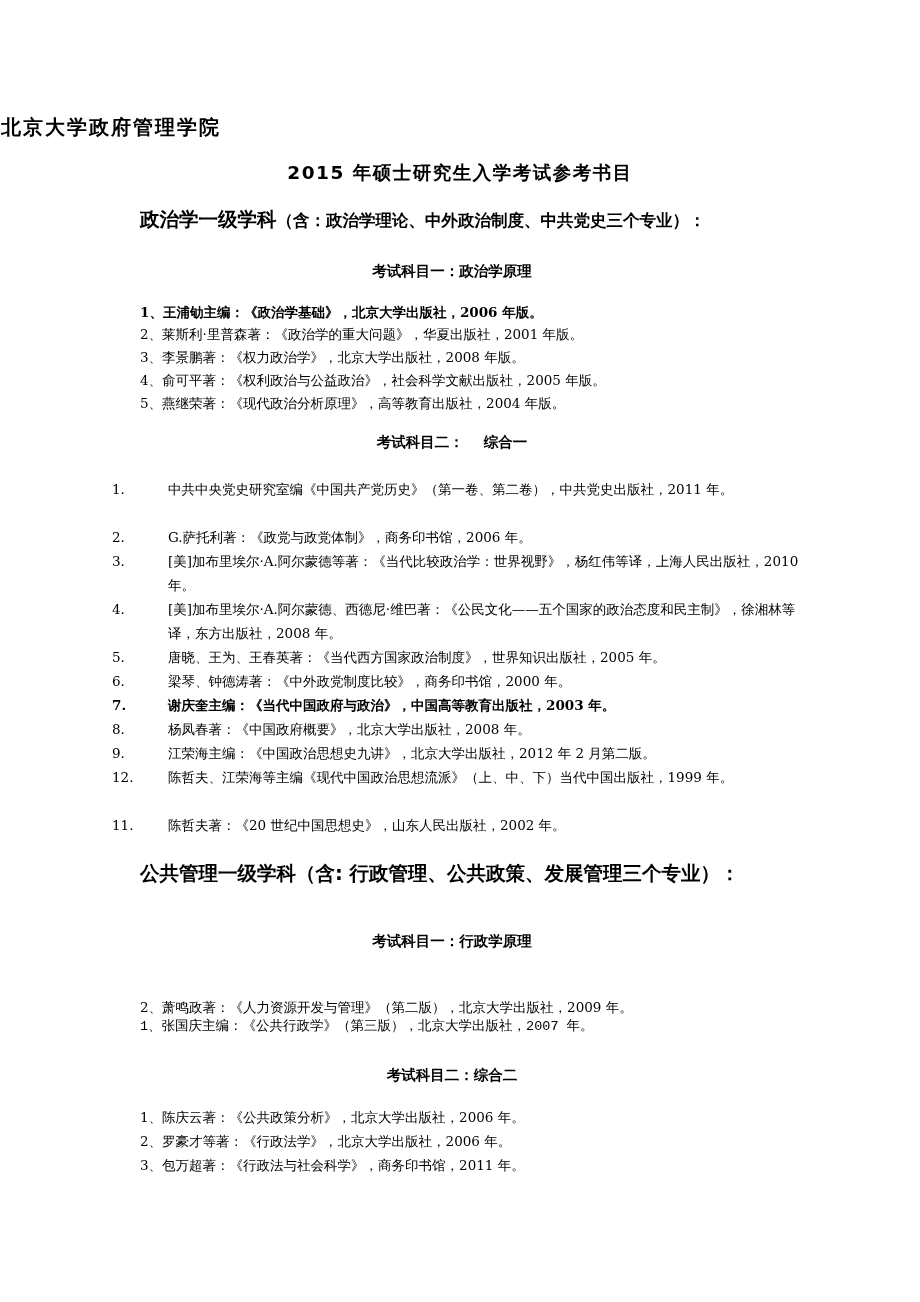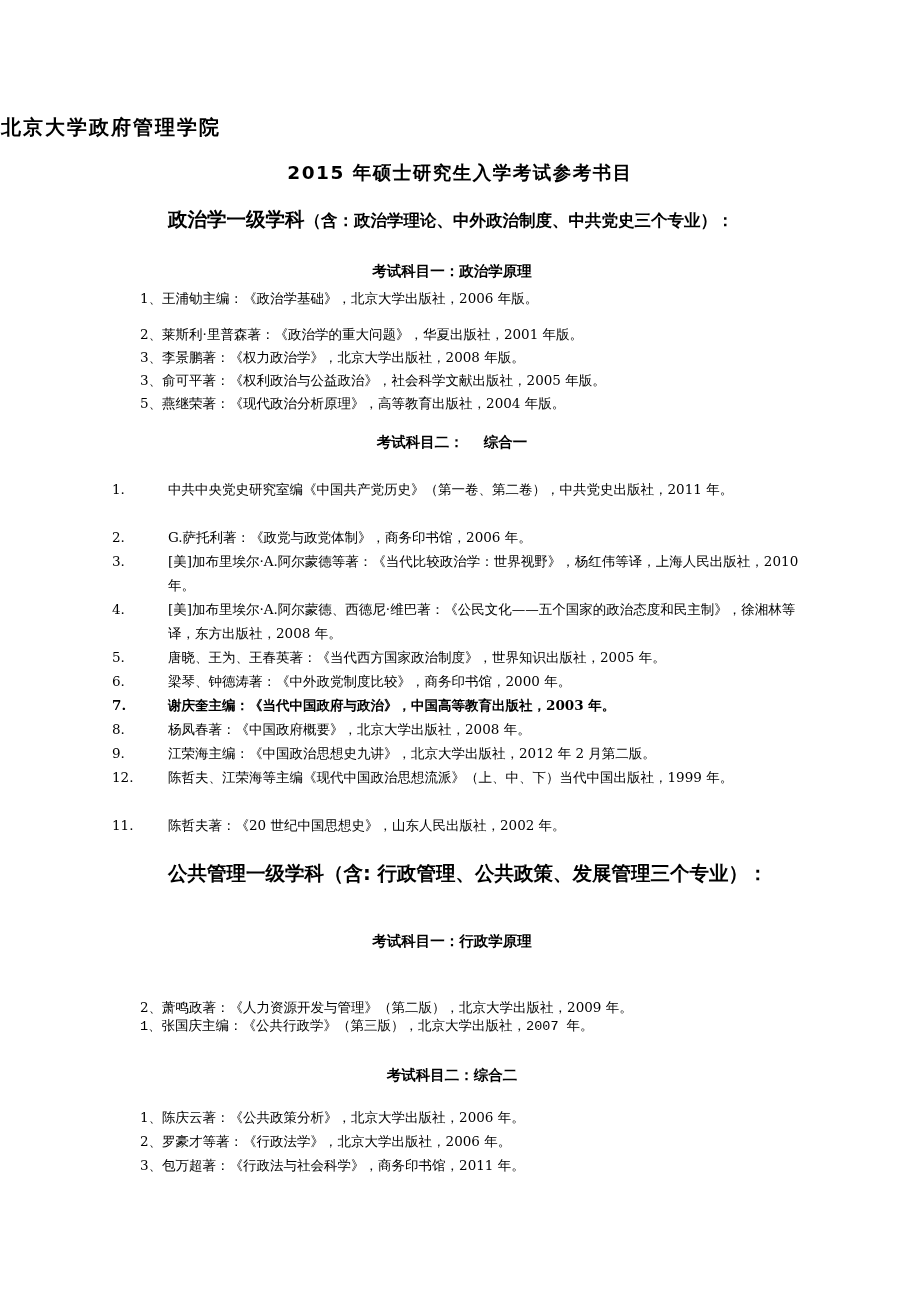--- a/index.html
+++ b/index.html
@@ -3,21 +3,21 @@
 <meta charset="utf-8">
 <style>
   html, body { margin: 0; padding: 0; background: #ffffff; }
   body { width: 920px; height: 1302px; position: relative; overflow: hidden;
          font-family: "DejaVu Serif", "Liberation Serif", serif; color: #000; }
   .abs { position: absolute; white-space: nowrap; }
   .title1 { left: 1px; width: 920px; text-align: left; top: 114px;
             font-family: "DejaVu Serif", serif; font-weight: bold; font-size: 20px; letter-spacing: 2px; }
   .title2 { left: 0; width: 920px; text-align: center; top: 160px;
             font-family: "DejaVu Sans", sans-serif; font-weight: bold; font-size: 18.5px; letter-spacing: 1.5px; }
-  .disc { left: 140px; font-family: "DejaVu Sans", sans-serif; font-weight: bold; font-size: 19.5px; margin-left: 28px; }
+  .disc { left: 140px; font-family: "DejaVu Sans", sans-serif; font-weight: bold; font-size: 19.5px; }
   .disc .paren { font-size: 16.5px; }
   .subj { left: 0; width: 904px; text-align: center; font-family: "DejaVu Sans", sans-serif;
           font-weight: bold; font-size: 14.5px; }
   .item { left: 140px; font-size: 13.5px; line-height: 22px; }
   .nitem { left: 140px; width: 650px; font-size: 13.5px; line-height: 24px; white-space: normal; }
   .nitem .num { display: inline-block; width: 28px; }
   .nitem .cont { display: inline; margin-top: 42px; }
   .wrap { padding-left: 28px; text-indent: -28px; }
 </style>
 </head>
@@ -25,24 +25,24 @@
 
 <div class="abs title1">北京大学政府管理学院</div>
 <div class="abs title2">2015 年硕士研究生入学考试参考书目</div>
 
 <div class="abs disc" style="top:206px;">
   <span>政治学一级学科</span><span class="paren">（含：政治学理论、中外政治制度、中共党史三个专业）：</span>
 </div>
 
 <div class="abs subj" style="top:262px;">考试科目一：政治学原理</div>
 
-<div class="abs item" style="top:287px;">1、王浦劬主编：《政治学基础》，北京大学出版社，2006 年版。</div>
+<div class="abs item" style="top:301px;font-weight:bold;">1、王浦劬主编：《政治学基础》，北京大学出版社，2006 年版。</div>
 <div class="abs item" style="top:323px;">2、莱斯利·里普森著：《政治学的重大问题》，华夏出版社，2001 年版。</div>
 <div class="abs item" style="top:346px;">3、李景鹏著：《权力政治学》，北京大学出版社，2008 年版。</div>
-<div class="abs item" style="top:369px;">3、俞可平著：《权利政治与公益政治》，社会科学文献出版社，2005 年版。</div>
+<div class="abs item" style="top:369px;">4、俞可平著：《权利政治与公益政治》，社会科学文献出版社，2005 年版。</div>
 <div class="abs item" style="top:392px;">5、燕继荣著：《现代政治分析原理》，高等教育出版社，2004 年版。</div>
 
 <div class="abs subj" style="top:433px; white-space:pre;">考试科目二：    综合一</div>
 
 <div class="abs nitem wrap" style="top:477px;"><span class="num">1.</span><span class="cont">中共中央党史研究室编《中国共产党历史》（第一卷、第二卷），中共党史出版社，2011 年。</span></div>
 <div class="abs nitem wrap" style="top:525px;"><span class="num">2.</span><span class="cont">G.萨托利著：《政党与政党体制》，商务印书馆，2006 年。</span></div>
 <div class="abs nitem wrap" style="top:549px;"><span class="num">3.</span><span class="cont">[美]加布里埃尔·A.阿尔蒙德等著：《当代比较政治学：世界视野》，杨红伟等译，上海人民出版社，2010 年。</span></div>
 <div class="abs nitem wrap" style="top:597px;"><span class="num">4.</span><span class="cont">[美]加布里埃尔·A.阿尔蒙德、西德尼·维巴著：《公民文化——五个国家的政治态度和民主制》，徐湘林等译，东方出版社，2008 年。</span></div>
 <div class="abs nitem wrap" style="top:645px;"><span class="num">5.</span><span class="cont">唐晓、王为、王春英著：《当代西方国家政治制度》，世界知识出版社，2005 年。</span></div>
 <div class="abs nitem wrap" style="top:669px;"><span class="num">6.</span><span class="cont">梁琴、钟德涛著：《中外政党制度比较》，商务印书馆，2000 年。</span></div>

